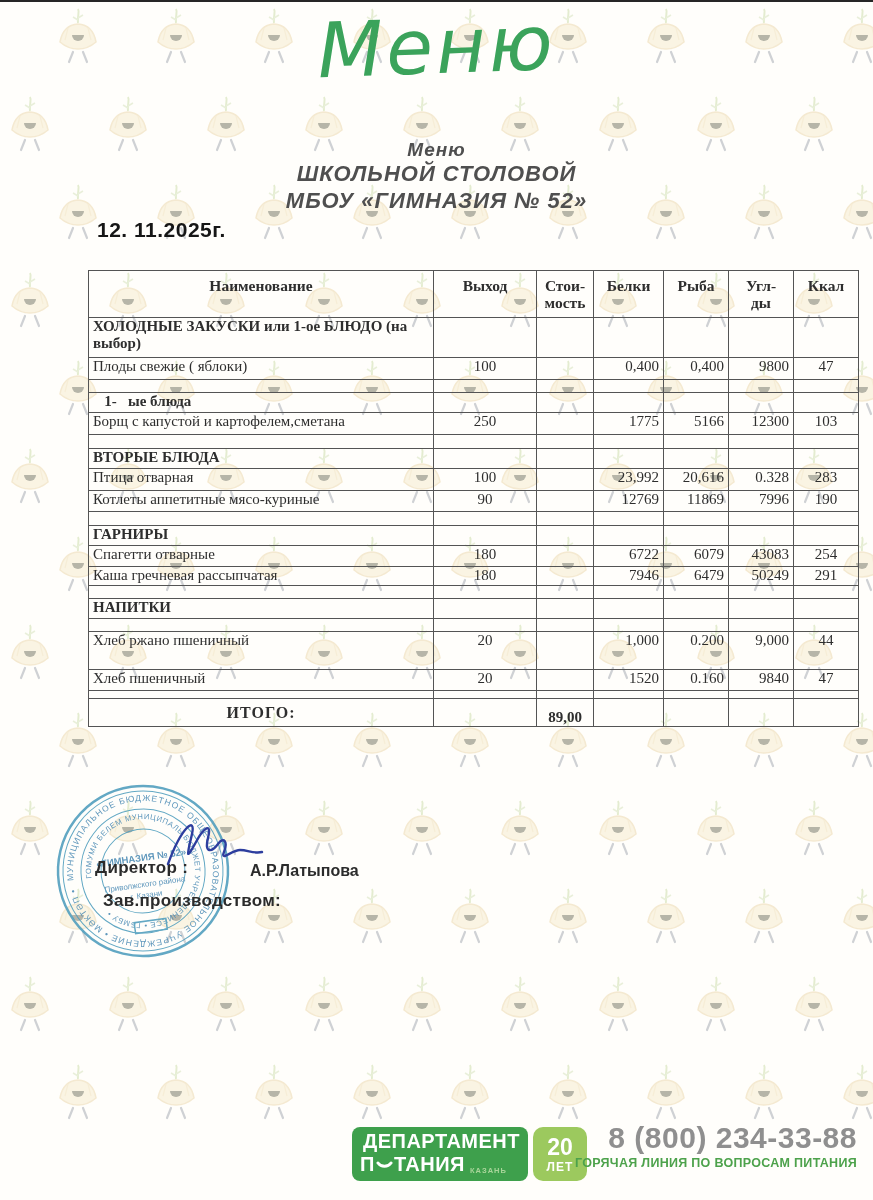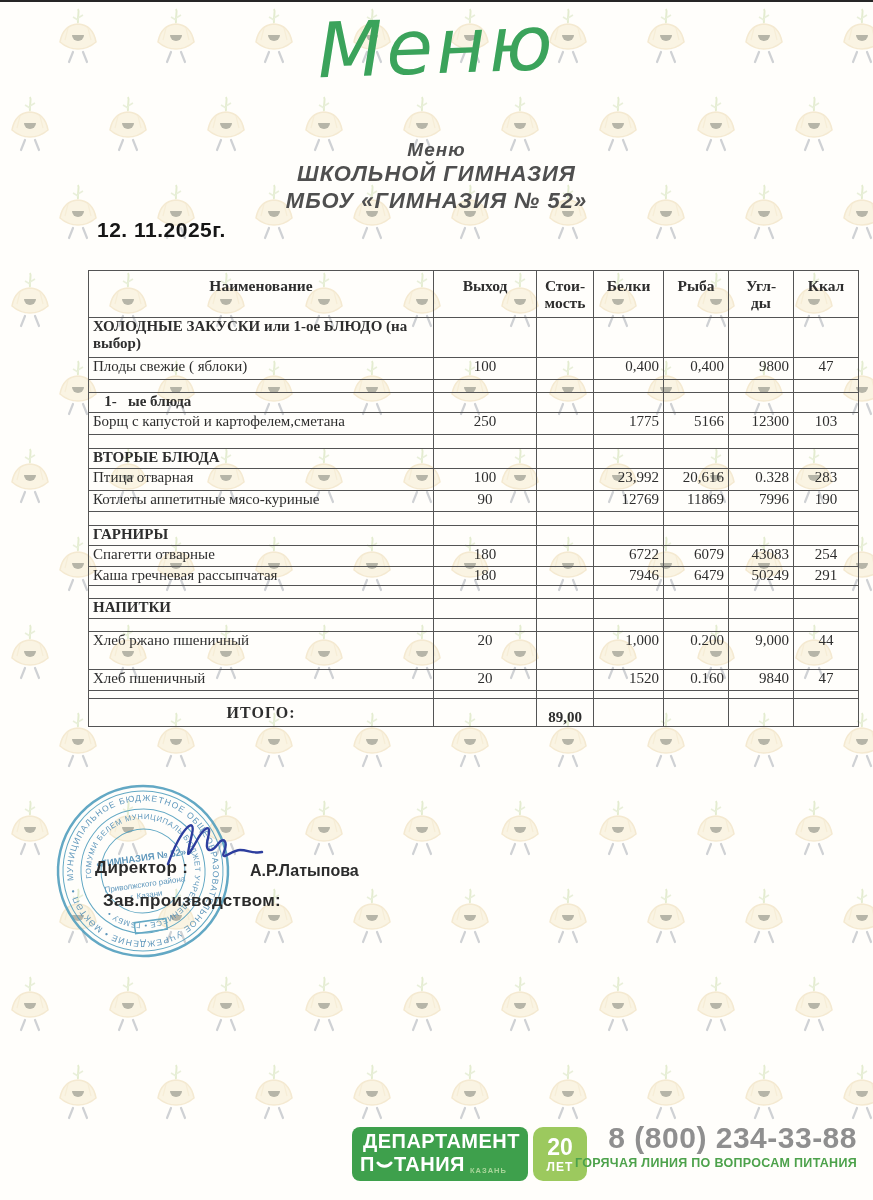--- a/index.html
+++ b/index.html
@@ -1031,21 +1031,21 @@
         <path d="M17,44 L13,54 M27,44 L31,54" stroke="#a9aeb6" stroke-width="2.2" fill="none" stroke-linecap="round"></path>
       </svg></div>
   </div>
 
 <div class="content">
 
   <div class="big-title">Меню</div>
 
   <div class="subtitle">
     <div class="s1">Меню</div>
-    <div class="s2">ШКОЛЬНОЙ ГИМНАЗИЯ</div>
+    <div class="s2">ШКОЛЬНОЙ СТОЛОВОЙ</div>
     <div class="s3">МБОУ «ГИМНАЗИЯ № 52»</div>
   </div>
 
   <div class="menu-date">12. 11.2025г.</div>
 
   <table class="menu">
     <colgroup>
       <col style="width:345px">
         <col style="width:103px">
         <col style="width:57px">

